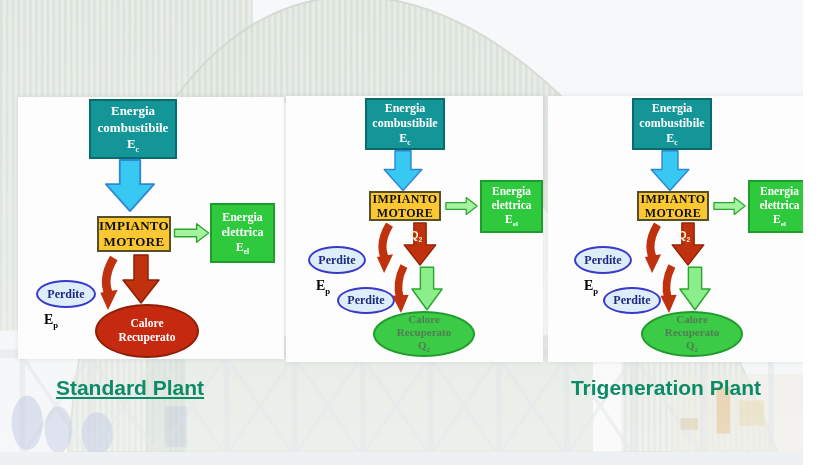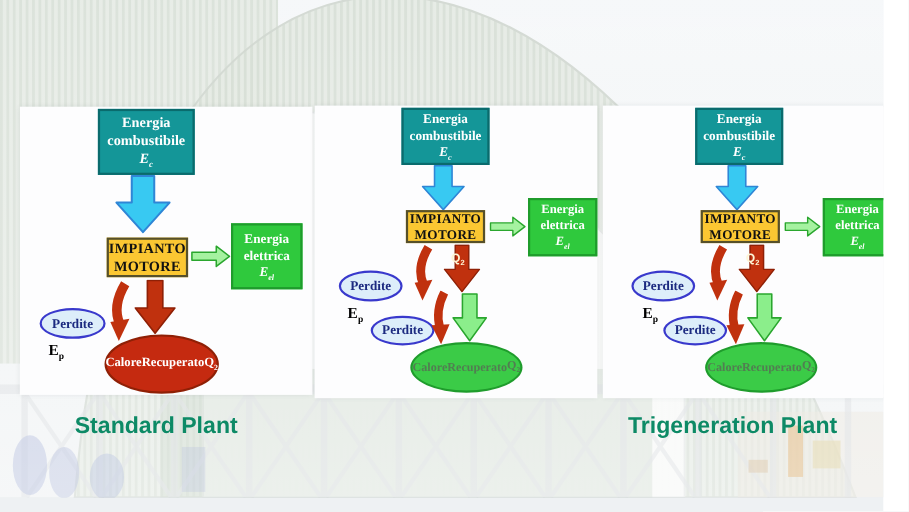--- a/index.html
+++ b/index.html
@@ -6,24 +6,24 @@
   .stage{position:relative;width:759px;height:465px;overflow:hidden;background:#eef1f3;font-family:"Liberation Sans",sans-serif;padding-left:44px;}
   .bg{position:absolute;inset:0;z-index:0;}
   .panel{position:absolute;background:#fdfdfe;z-index:2;box-shadow:0 0 5px rgba(60,70,80,.12);}
   .p1{left:18px;top:97px;width:266px;height:262px;}
   .p2{left:286px;top:96px;width:257px;height:266px;}
   .p3{left:548px;top:96px;width:278px;height:266px;}
   .box{position:absolute;display:flex;flex-direction:column;align-items:center;justify-content:center;text-align:center;line-height:1.25;box-sizing:border-box;}
   .fuel{background:var(--fuel_fill);border:2px solid var(--fuel_border);color:var(--fuel_text);font-family:"Liberation Serif",serif;font-weight:600;font-size:13px;}
   .electric{background:var(--elec_fill);border:2px solid var(--elec_border);color:var(--elec_text);font-family:"Liberation Serif",serif;font-weight:600;font-size:12px;}
   .engine{background:var(--engine_fill);border:2px solid var(--engine_border);color:var(--engine_text);font-family:Liberation Serif, serif;font-weight:700;font-size:13px;letter-spacing:.3px;line-height:1.2;}
-  .symline{font-style:italic;}
+  .symline{}
   sub{font-size:.62em;}
   .oval{position:absolute;border-radius:50%;background:var(--loss_fill);border:2px solid var(--loss_border);color:var(--loss_text);font-family:"Liberation Serif",serif;font-weight:700;font-size:12px;display:flex;align-items:center;justify-content:center;box-sizing:border-box;}
-  .heat{position:absolute;border-radius:50%;font-family:"Liberation Serif",serif;font-weight:700;display:flex;justify-content:center;text-align:center;line-height:1.18;box-sizing:border-box;align-items:center;}
+  .heat{position:absolute;border-radius:50%;font-family:"Liberation Serif",serif;font-weight:700;display:flex;flex-direction:column;justify-content:center;text-align:center;line-height:1.18;box-sizing:border-box;align-items:center;}
   .discard{background:var(--heat_discard_fill);border:2px solid var(--red_dark);color:var(--heat_discard_text);font-size:11.5px;}
   .recover{background:var(--heat_recover_fill);border:2px solid var(--elec_border);color:var(--heat_recover_text);font-size:11px;}
   .ep{position:absolute;font-weight:700;font-size:14px;color:var(--ep_text);font-family:Liberation Serif, serif;}
   .qlabel{position:absolute;font-weight:700;font-size:11px;color:var(--q_label);font-family:"Liberation Sans",sans-serif;z-index:3;}
   .arr{position:absolute;}
   .caption{position:absolute;top:376px;z-index:3;text-align:center;font-weight:700;font-size:21px;color:var(--caption);font-family:"Liberation Sans",sans-serif;}
   
   .p1 .fuel{left:71px;top:2px;width:88px;height:60px;}
   .p1 .blue-down{left:86px;top:60px;width:52px;height:58px;}
   .p1 .engine{left:79px;top:119px;width:74px;height:36px;}
@@ -56,21 +56,21 @@
   .p3 .electric{left:200px;}
   .p3 .thin-red{left:92px;}
   .p3 .thick-red{left:122px;}
   .p3 .qlabel{left:130px;}
   .p3 .oval.l1{left:26px;}
   .p3 .ep{left:36px;}
   .p3 .oval.l2{left:55px;}
   .p3 .thin-red2{left:110px;}
   .p3 .green-down{left:130px;}
   .p3 .heat{left:93px;}
-  .cap1{left:12px;width:260px;}
+  .cap1{left:0;width:260px;text-decoration:underline;}
   .cap2{left:286px;width:257px;}
   .cap3{left:527px;width:278px;}
 </style>
 </head>
 <body>
 
 <div class="stage">
 
   <svg class="bg" viewBox="0 0 826 465" aria-hidden="true">
     <defs>
@@ -170,21 +170,20 @@
     <svg class="arr thick-red" viewBox="0 0 38 50">
       <polygon points="12,1 26,1 26,26 37,26 19,49 1,26 12,26" fill="var(--red)" stroke="var(--red_dark)" stroke-width="1.5" stroke-linejoin="round"></polygon>
     </svg>
     <div class="oval">
         <span>Perdite</span>
       </div>
     <div class="ep"><span>E</span><sub>p</sub></div>
     <div class="heat discard">
       <span>Calore</span>
       <span>Recuperato</span>
-      <span><span>Q</span><sub>2</sub></span>
     </div>
   </section>
 
   <section class="panel p2 cog">
     <div class="box fuel">
       <span>Energia</span>
       <span>combustibile</span>
       <span class="symline"><span>E</span><sub>c</sub></span>
     </div>
     <svg class="arr blue-down" viewBox="0 0 56 58">

